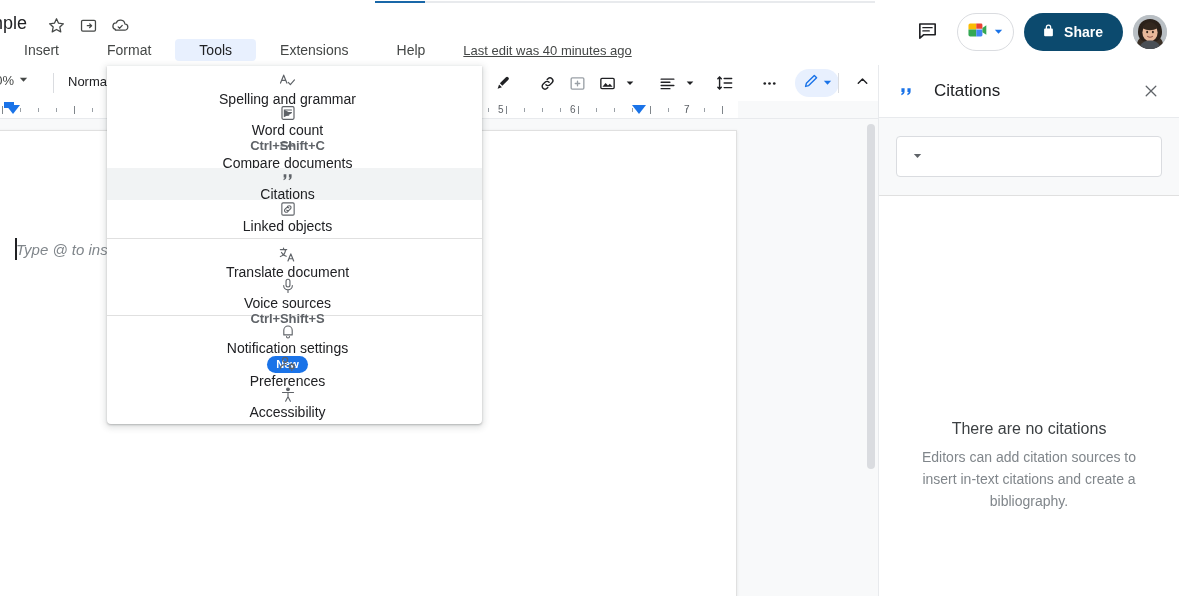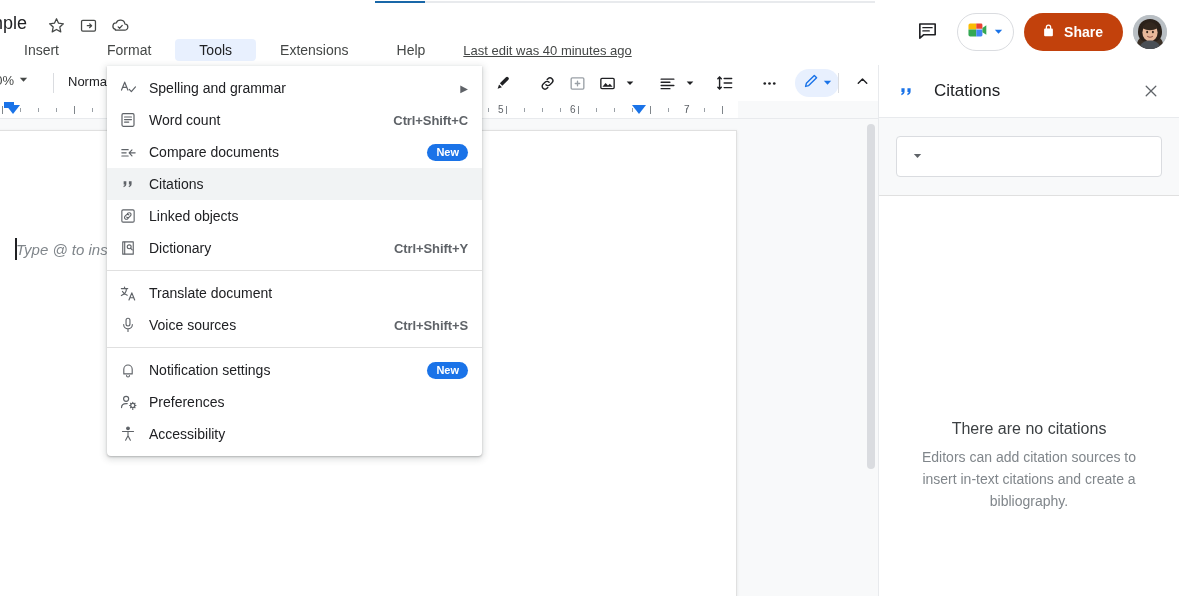--- a/index.html
+++ b/index.html
@@ -63,21 +63,21 @@
     background: transparent; border: none;
   }
   .meet-pill {
     display: flex; align-items: center; gap: 2px;
     height: 38px; padding: 0 9px 0 7px;
     border: 1px solid #dadce0; border-radius: 20px; cursor: pointer; background:#fff;
   }
   .share-btn {
     display:flex; align-items:center; gap: 8px;
     height: 38px; padding: 0 20px 0 17px;
-    background: #c2410c; color:#fff; border:none; border-radius: 20px;
+    background: #0c4a6e; color:#fff; border:none; border-radius: 20px;
     font-size: 14px; font-weight: 600; cursor: pointer;
     font-family: "Liberation Sans", sans-serif;
   }
   .avatar {
     width: 34px; height: 34px; border-radius: 50%; overflow: hidden;
     cursor: pointer; position: relative;
     background: #cfd3d6;
   }
   .avatar .face { position:absolute; inset:0; }
 
@@ -142,21 +142,21 @@
   
   .menu {
     position:absolute; left:107px; top:66px; width:375px;
     background:#fff; border-radius:0 0 4px 4px;
     box-shadow: 0 2px 6px 2px rgba(60,64,67,.15), 0 1px 2px 0 rgba(60,64,67,.3);
     padding: 6px 0 6px 0;
     z-index: 50;
   }
   .menu-item {
     position:relative; display:flex; align-items:center;
-    height:32px; padding: 0 14px 0 0; cursor:pointer;
+    height:32px; padding: 0 14px 0 0; cursor:pointer;flex-direction:column;
   }
   .menu-item.highlight { background:#f1f3f4; }
   .menu-item .mi-icon {
     width:42px; min-width:42px; display:flex; align-items:center; justify-content:center;
     color:#5f6368;
   }
   .menu-item .mi-label { font-size:14px; color:#202124; flex:1; white-space:nowrap; }
   .menu-item .mi-accel { font-size:13px; color:#5f6368; font-weight:700; white-space:nowrap; letter-spacing:-0.1px;}
   .menu-item .mi-arrow { color:#5f6368; font-size:10px; }
   .badge-new {
@@ -497,32 +497,20 @@
       <span class="mi-icon">
         <svg width="18" height="18" viewBox="0 0 24 24" fill="none" stroke="#5f6368" stroke-width="1.5" stroke-linejoin="round">
           <rect x="3.8" y="3.8" width="16.4" height="16.4" rx="1.6"></rect>
           <path d="M10.2 13.4a2.4 2.4 0 0 0 3.4 0l1.7-1.7a2.4 2.4 0 0 0-3.4-3.4l-.7.7" stroke-linecap="round"></path>
           <path d="M13.2 10.6a2.4 2.4 0 0 0-3.4 0l-1.7 1.7a2.4 2.4 0 0 0 3.4 3.4l.7-.7" stroke-linecap="round"></path>
         </svg>
       </span>
       <span class="mi-label">Linked objects</span>
     </div>
 
-    <div class="menu-item">
-      <span class="mi-icon">
-        <svg width="18" height="18" viewBox="0 0 24 24" fill="none" stroke="#5f6368" stroke-width="1.5" stroke-linejoin="round">
-          <path d="M5 3.8h14v16.4H5z"></path>
-          <path d="M7.6 20.2V3.8"></path>
-          <circle cx="13.6" cy="10.4" r="2.6"></circle>
-          <path d="M15.6 12.4l2 2" stroke-linecap="round"></path>
-        </svg>
-      </span>
-      <span class="mi-label">Dictionary</span>
-      <span class="mi-accel">Ctrl+Shift+Y</span>
-    </div>
 
     <div class="menu-divider"></div>
 
     <div class="menu-item">
       <span class="mi-icon">
         <svg width="19" height="19" viewBox="0 0 24 24" fill="none" stroke="#5f6368" stroke-width="1.5" stroke-linecap="round" stroke-linejoin="round">
           <path d="M3 5.8h8M7 3.8v2M9.4 5.8c0 4-2.6 7.4-6.4 8.8M4.4 9.4c1.4 2.6 3.6 4 6 4.8"></path>
           <path d="M12.6 20.2l3.6-9 3.6 9M13.9 17.4h4.6"></path>
         </svg>
       </span>

